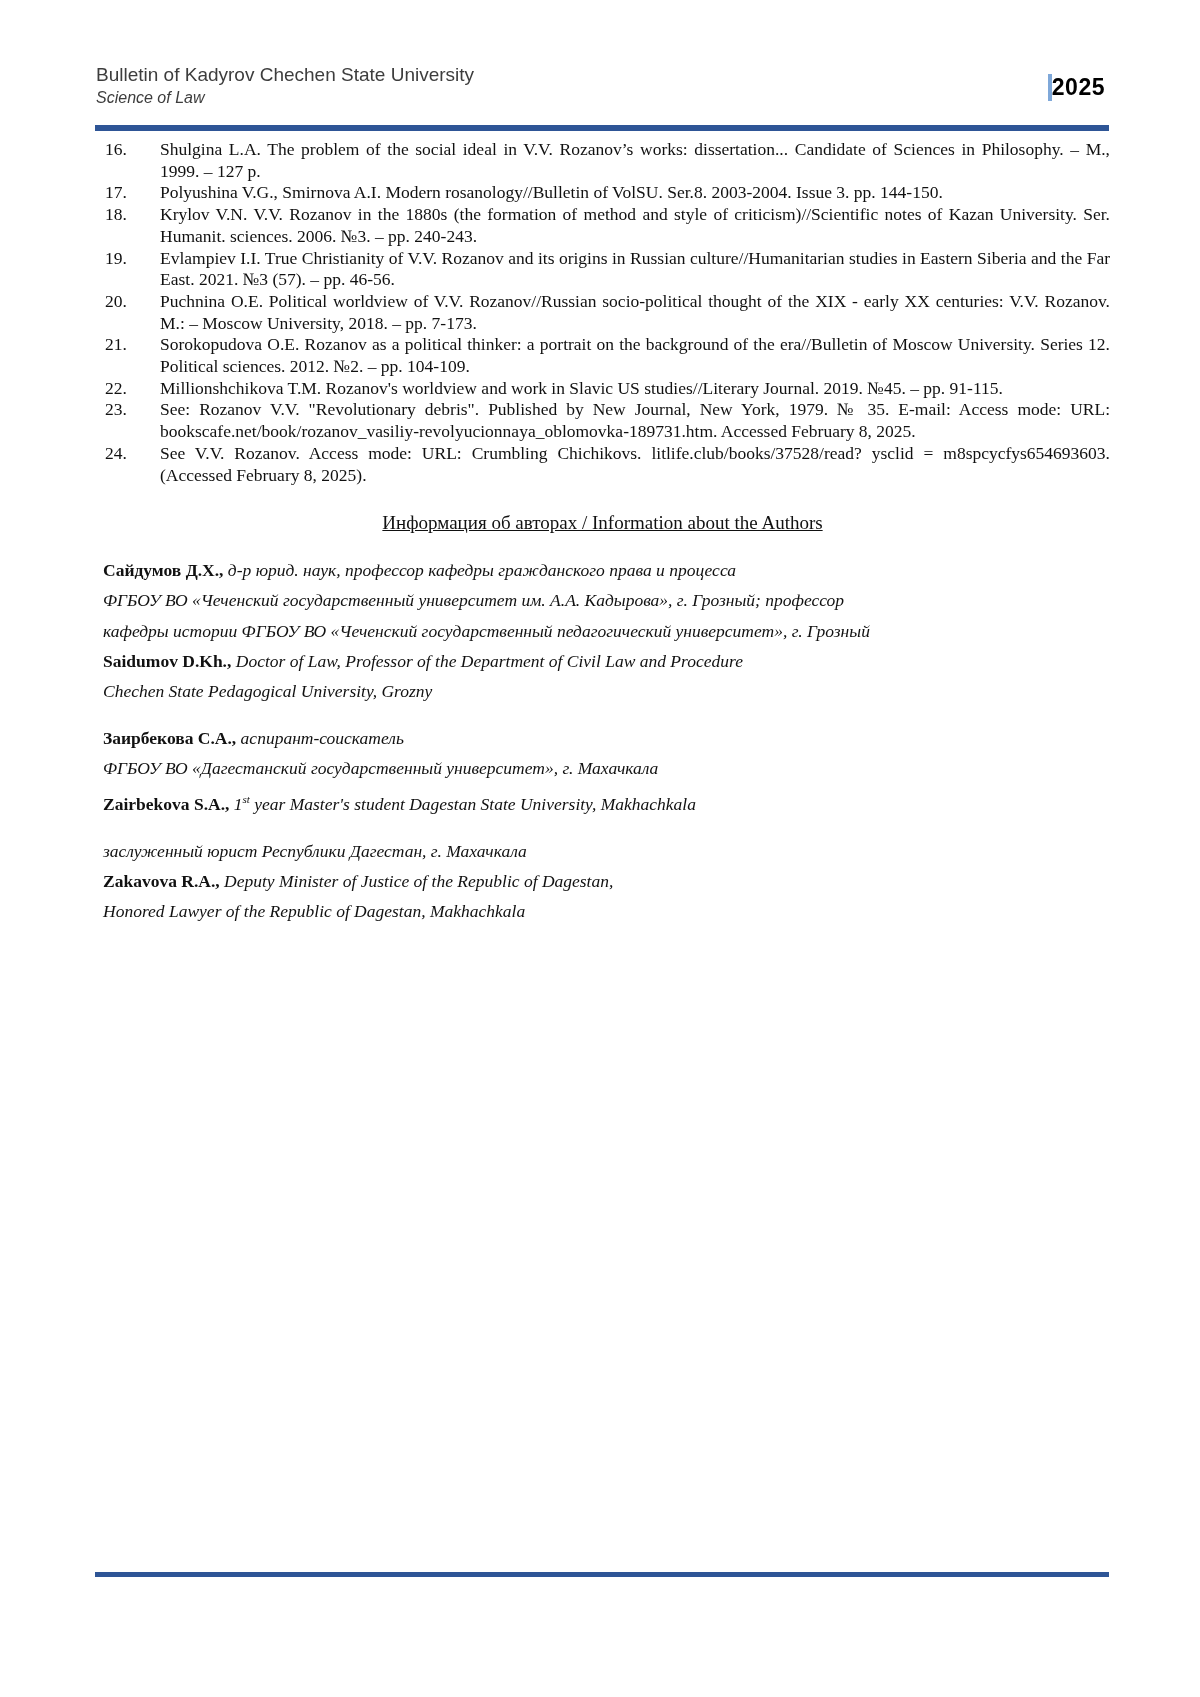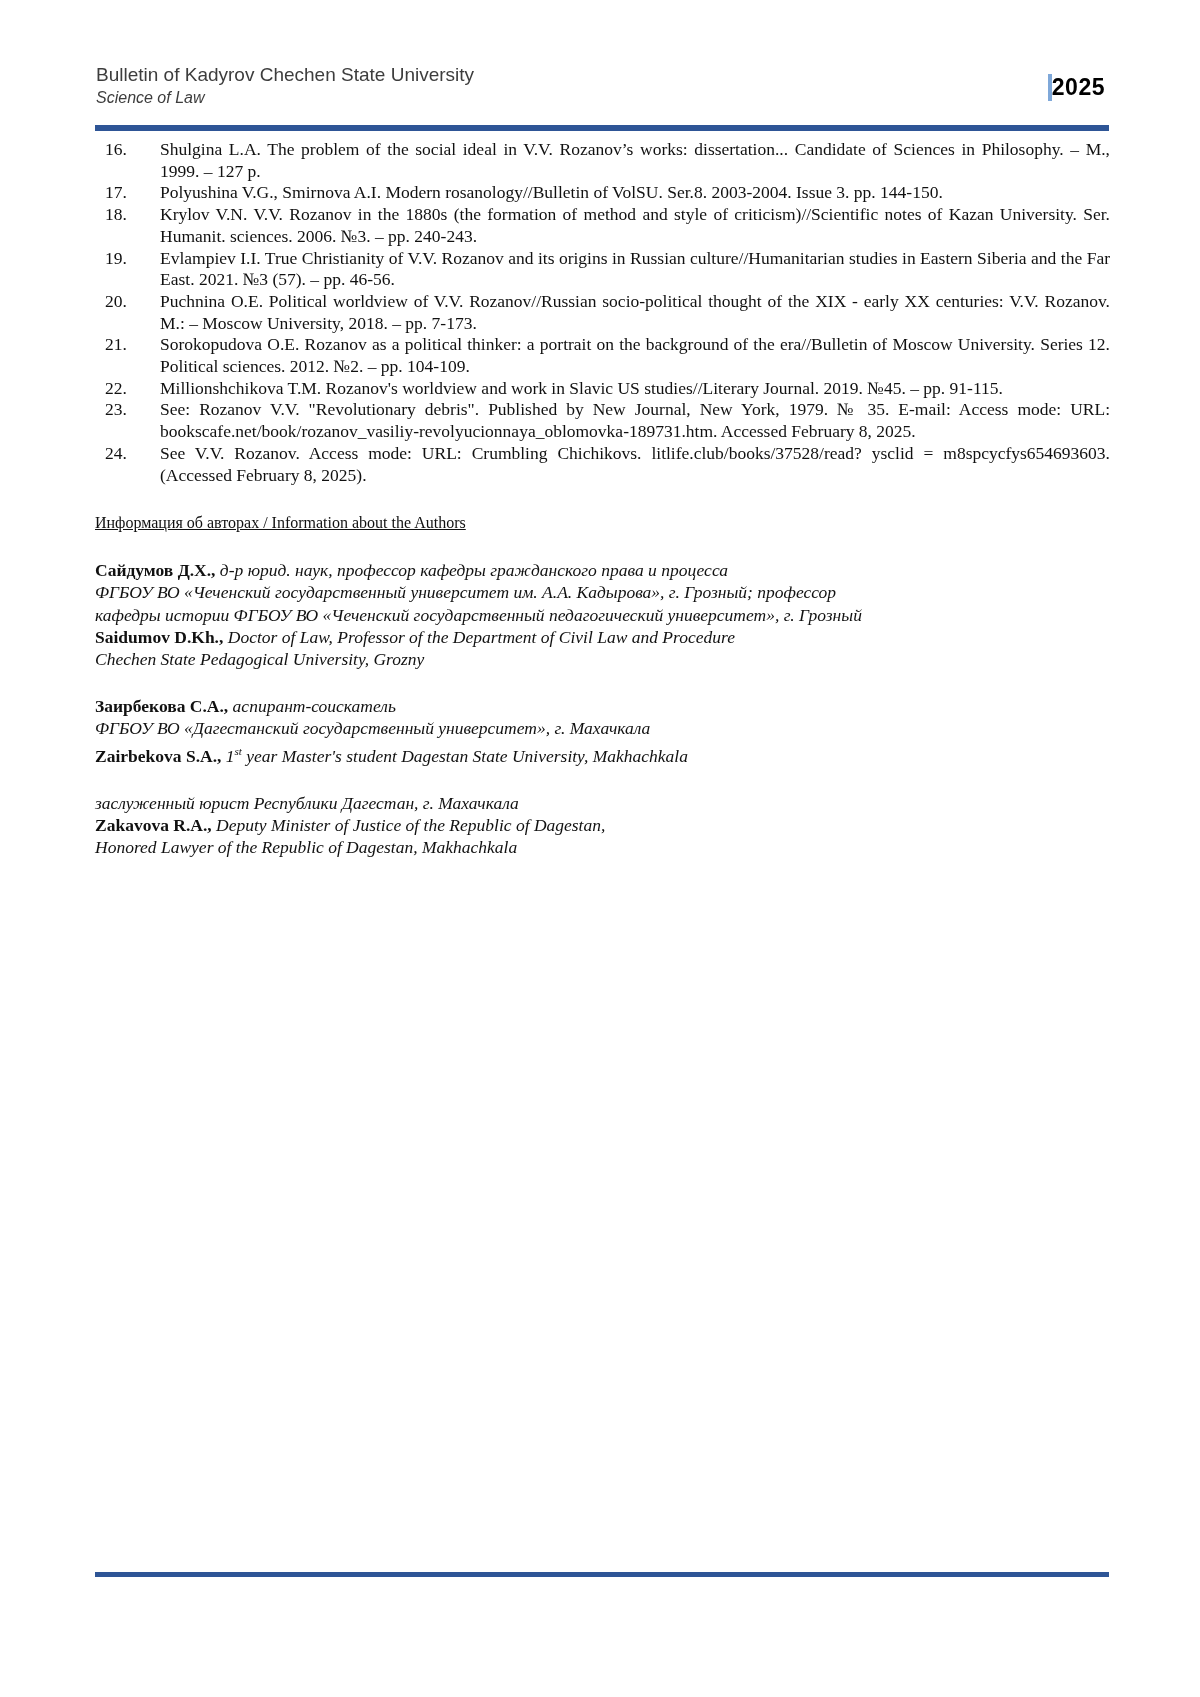--- a/index.html
+++ b/index.html
@@ -87,29 +87,30 @@
     padding-left: 10px;
     font-family: Liberation Serif, serif;
   }
   .ref-text {
     flex: 1;
     text-align: justify;
   }
 
   .authors-heading {
     margin-top: 26px;
-    font-size: 16px;
+    font-size: 19px;
     line-height: 22px;
     text-decoration: underline;
+    text-align: center;
   }
   .author-block {
     margin-top: 25px;
   }
   .a-line {
-    margin: 0;
+    margin: 8px;
     font-size: 17.5px;
     line-height: 22.2px;
   }
   .a-line b { font-weight: bold; font-style: normal; }
   .it { font-style: italic; }
   sup.it { font-style: italic; font-size: 11px; }
 
   .page-num {
     position: absolute;
     right: 113px;

